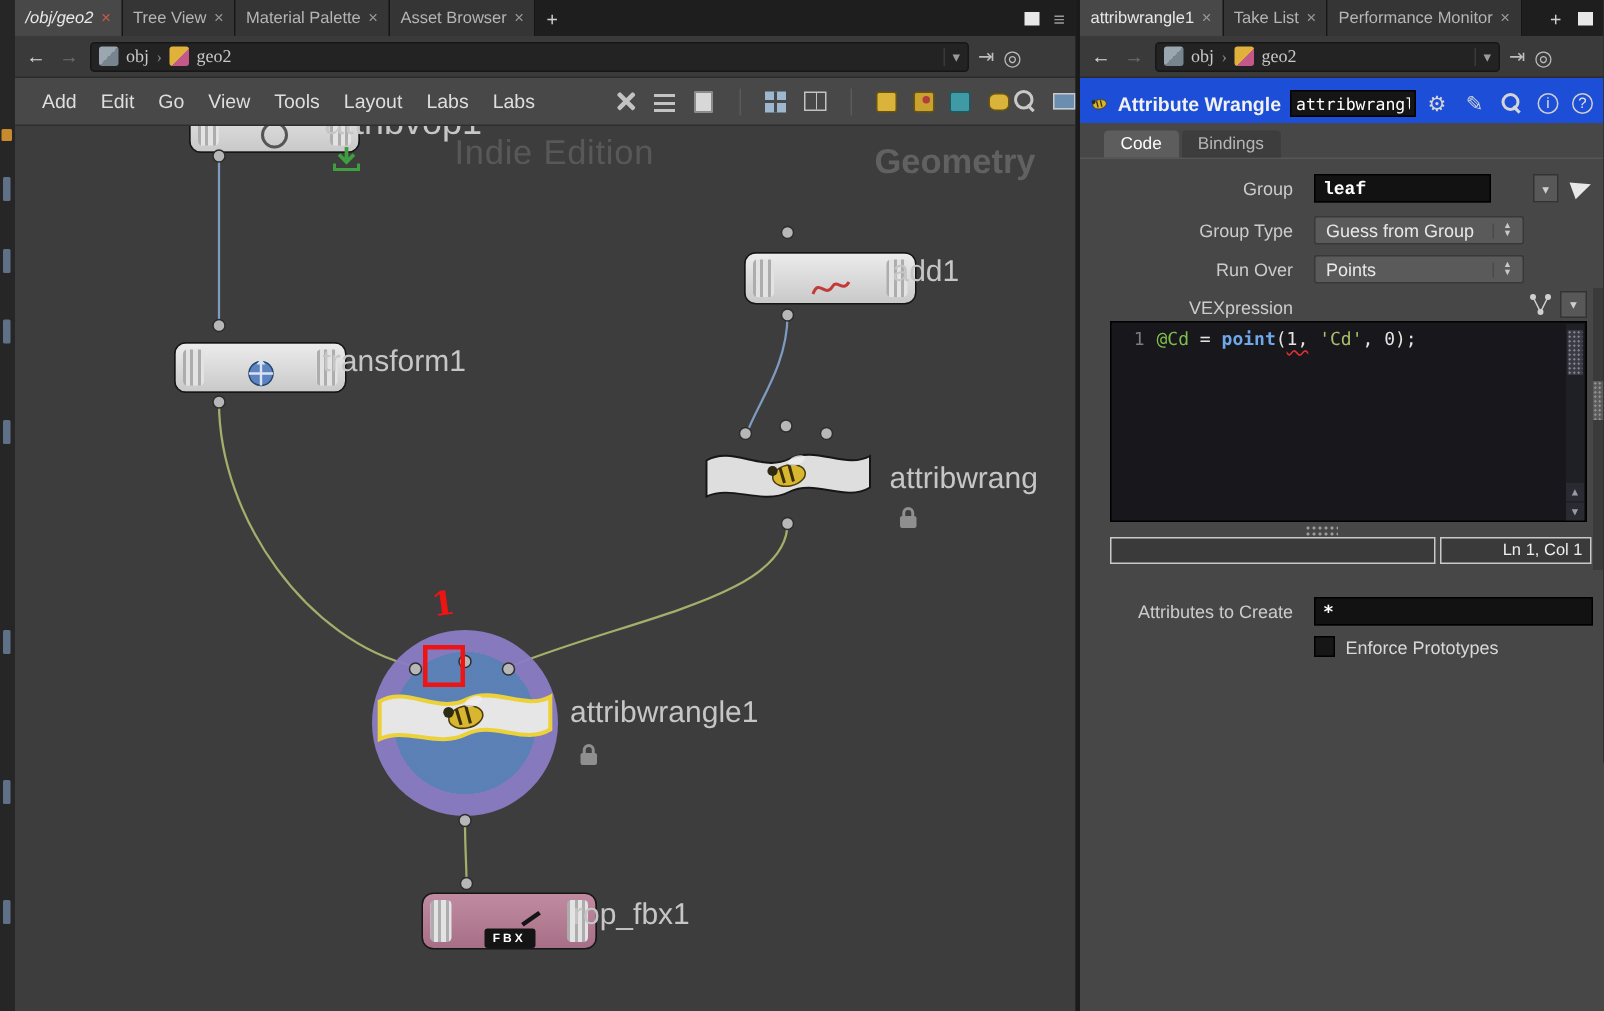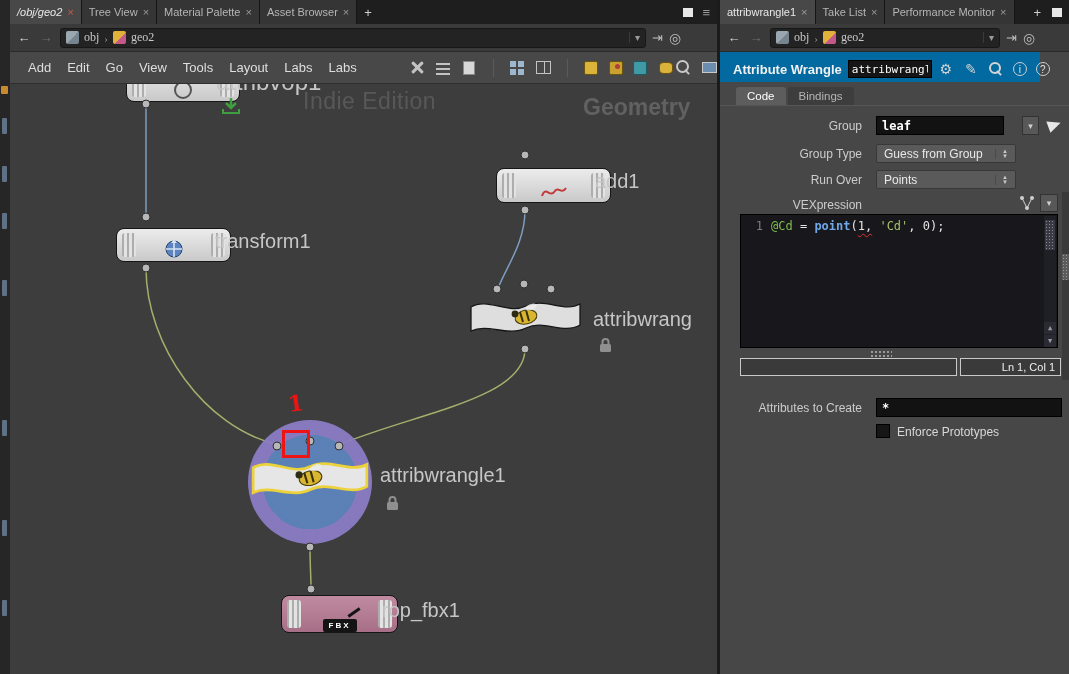--- a/index.html
+++ b/index.html
@@ -77,21 +77,21 @@
   .node:before, .node:after { content:""; position:absolute; top:4px; bottom:4px; width:14px;
       background:repeating-linear-gradient(90deg,#adadad 0 2px,#e3e3e3 2px 5px); border-radius:3px; }
   .node:before { left:5px; } .node:after { right:5px; }
   .halo { position:absolute; left:238px; top:336px; width:124px; height:124px; border-radius:50%;
       background:radial-gradient(circle,#5d84bd 0 54%, #8b7cc4 54% 74%, #6e97cf 74% 100%); opacity:.95; }
   .lockwrap { position:absolute; }
   .anno-box { position:absolute; left:272px; top:346px; width:28px; height:28px; border:3px solid #ee1414; }
   .anno-num { position:absolute; left:278px; top:306px; font-size:22px; font-weight:bold; color:#ee1414; transform:rotate(-8deg); font-family:"DejaVu Serif", serif; }
 
   
-  .rp-header { position:absolute; left:0; top:52px; width:320px; height:30px; background:#0369a1; border-bottom:1px solid #3a3a3a; display:flex; align-items:center; gap:6px; padding:17px 7px; }
+  .rp-header { position:absolute; left:0; top:52px; width:349px; height:30px; background:#1d4ed8; border-bottom:1px solid #3a3a3a; display:flex; align-items:center; gap:6px; padding:17px 7px; }
   .rp-title { font-size:13px; font-weight:bold; color:#f1f1f1; white-space:nowrap; }
   .namefield { width:84px; height:18px; background:#151515; border:1px solid #000; color:#fff; font-family:"DejaVu Sans Mono",monospace; font-size:11px; padding:0 3px; overflow:hidden; }
   .hicons { margin-left:auto; display:flex; align-items:center; gap:9px; }
   .hicon { color:#d5d5d5; font-size:14px; width:16px; text-align:center; }
   .circ { width:14px; height:14px; border:1px solid #cfcfcf; border-radius:50%; color:#e2e2e2; font-size:10px; display:flex; align-items:center; justify-content:center; }
   .hi-search { position:relative; width:16px; height:16px; }
   .hi-search:before { content:""; width:8px; height:8px; border:2px solid #d5d5d5; border-radius:50%; position:absolute; left:1px; top:1px; }
   .hi-search:after { content:""; width:2px; height:6px; background:#d5d5d5; position:absolute; left:10px; top:9px; transform:rotate(-45deg); }
 
   .viewtabs { position:absolute; left:0; top:82px; width:349px; height:24px; background:#474747; border-bottom:1px solid #565656; display:flex; align-items:flex-end; gap:2px; padding:0 16px; }
@@ -392,21 +392,21 @@
         <span class="circ">?</span>
       </div>
     </div>
 
     <div class="viewtabs">
       <span class="vtab active">Code</span>
       <span class="vtab idle">Bindings</span>
     </div>
 
     <div class="plabel" style="top:119px">Group</div>
-    <input class="dfield" style="left: 156px; top: 116px; width: 128px;" value="leaf">
+    <input class="dfield" style="left: 156px; top: 116px; width: 118px; font-family: Liberation Mono, monospace;" value="leaf">
     <div class="ddbtn" style="left:302px;top:116px">▾</div>
     <div class="grp-arrow" style="left:328px;top:119px"></div>
 
     <div class="plabel" style="top:147px">Group Type</div>
     <div class="combo" style="left:156px;top:144px;width:140px">
       <span>Guess from Group</span>
       <span class="spinner">
         <span>▲</span>
           <span>▼</span>
       </span>

